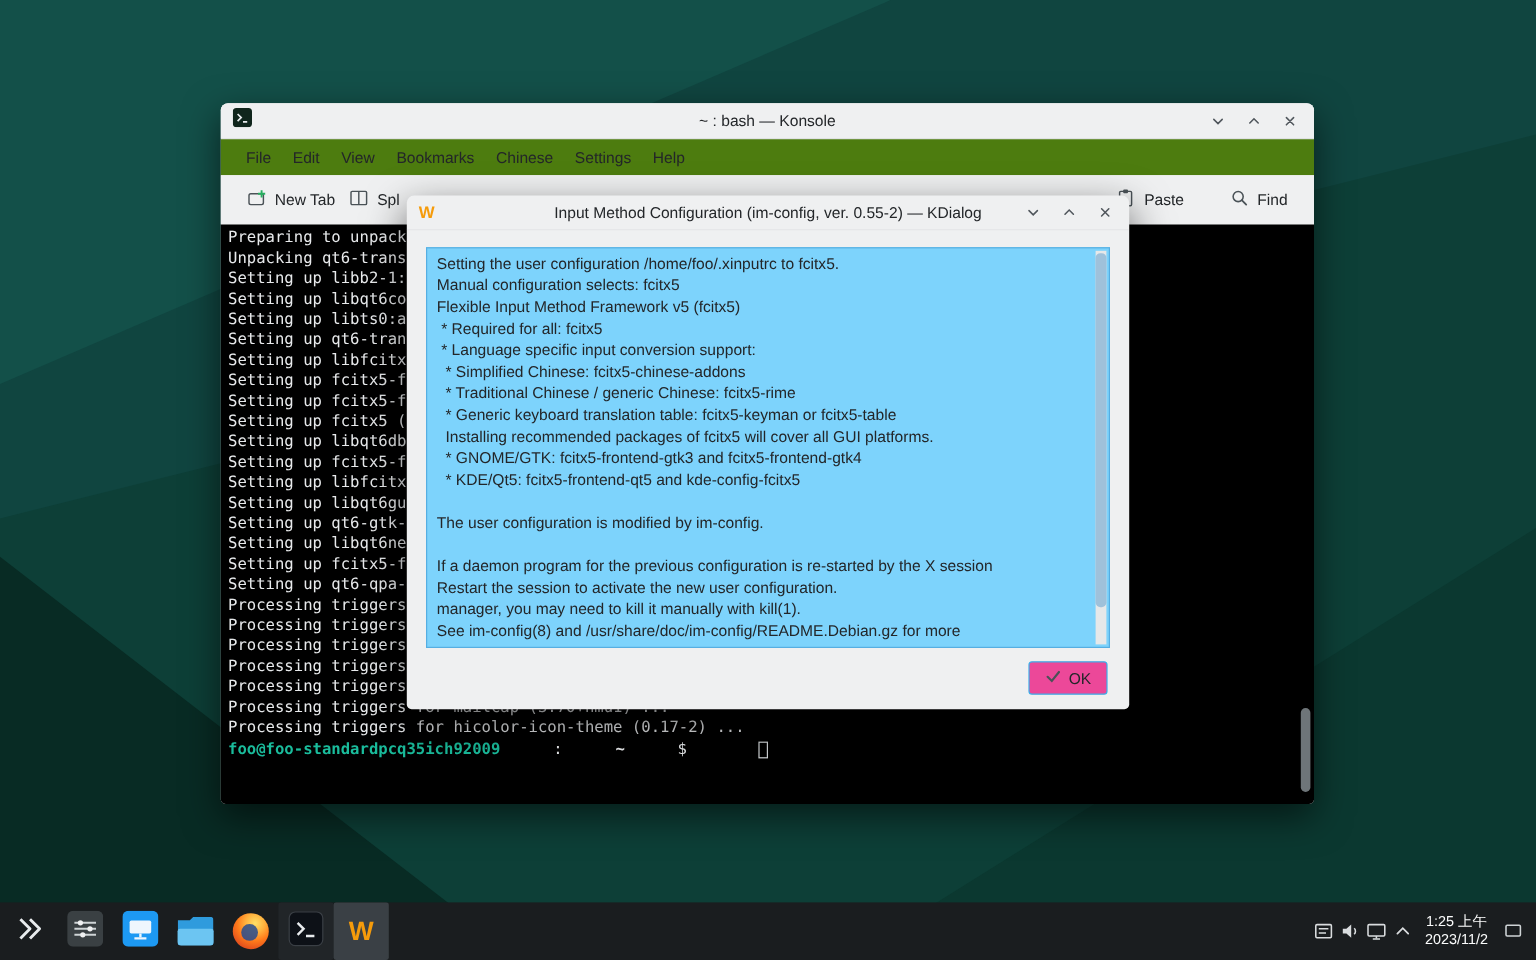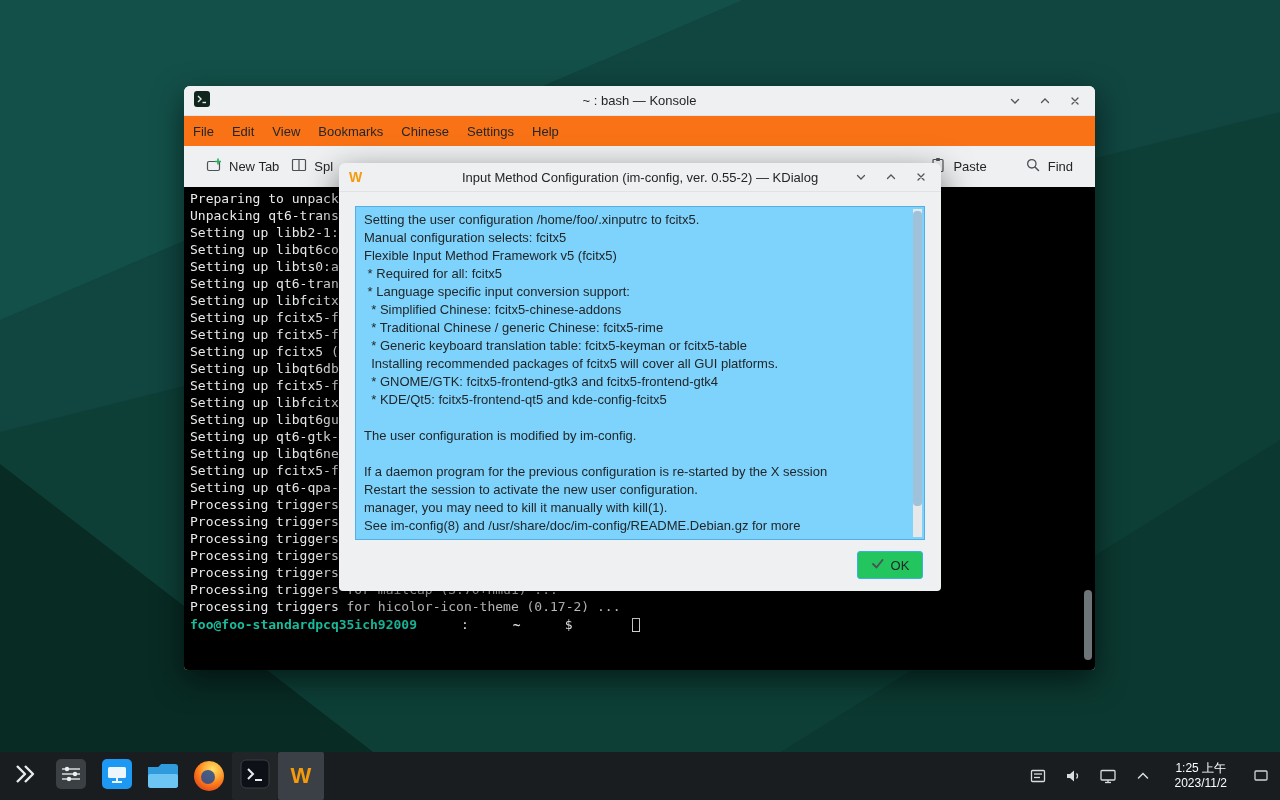--- a/index.html
+++ b/index.html
@@ -22,21 +22,21 @@
   .konsole { position:absolute; left:184px; top:86px; width:911px; height:584px;
              border-radius:6px 6px 4px 4px; box-shadow:0 10px 30px rgba(0,0,0,.55);
              background:#eff0f1; z-index:10; }
   .k-titlebar { position:relative; height:30px; background:#eff0f1;
                 border-bottom:1px solid #e0e2e3; border-radius:6px 6px 0 0;
                 display:flex; align-items:center; padding:0 10px; }
   .k-title { position:absolute; left:0; right:0; text-align:center; font-size:13px;
              color:#232629; pointer-events:none; }
   .win-controls { margin-left:auto; display:flex; gap:10px; z-index:2; }
   .win-btn { width:20px; height:20px; display:flex; align-items:center; justify-content:center; }
-  .k-menubar { height:30px; display:flex; align-items:center; padding:0 0; background:#f97316; }
+  .k-menubar { height:30px; display:flex; align-items:center; padding:0 12px; background:#4d7c0f; }
   .menu-item { font-size:13px; color:#232629; padding:4px 9px; border-radius:3px; }
   .k-toolbar { height:41px; display:flex; align-items:center; padding:0 16px;
                background:#eff0f1; }
   .tb-item { display:flex; align-items:center; gap:7px; font-size:13px; color:#232629;
              padding:5px 6px; border-radius:3px; white-space:nowrap; }
   .tb-right { margin-left:auto; display:flex; gap:26px; }
   .terminal { position:absolute; left:0; right:0; top:101px; bottom:0; background:#000;
               border-radius:0 0 4px 4px; padding:4px 14px 0 6px; overflow:hidden; }
   .term-line { height:17px; font-family:"DejaVu Sans Mono", monospace; font-size:13px;
                color:#e8eaec; white-space:pre; }
@@ -63,41 +63,41 @@
   .w-glyph { font-weight:bold; color:#f59b0b; font-size:14px; line-height:1; z-index:2; }
   .msg-area { position:absolute; left:16px; right:16px; top:43px; height:334px;
               background:#7dd3fc; border:1px solid #55aee2; }
   .msg-inner { height:100%; overflow:hidden; padding:5px 20px 0 8px; }
   .dlg-line { height:18px; font-size:13px; color:#232629; white-space:pre; }
   .msg-scroll { position:absolute; top:2px; bottom:2px; right:2px; width:9px; background:#e6e8e9; }
   .msg-scroll .handle { position:absolute; top:2px; left:0; width:9px; height:90%;
                         background:#9fc1da; border-radius:4px; }
   .ok-btn { position:absolute; right:18px; bottom:12px; height:28px; min-width:66px;
             display:flex; align-items:center; justify-content:center; gap:7px;
-            background:#22c55e; border:1px solid #3daee9; border-radius:3px;
+            background:#ec4899; border:1px solid #3daee9; border-radius:3px;
             font-size:13px; color:#232629; font-family:"Liberation Sans",sans-serif; }
 
   
   .taskbar { position:absolute; left:0; bottom:0; width:1280px; height:48px;
              background:#1a1d1f; z-index:30; display:flex; align-items:center;
              padding:0 6px 0 2px; }
   .task { width:46px; height:48px; display:flex; align-items:center; justify-content:center; }
   .task-frame { background:#212528; border-radius:2px; }
   .task-active { background:#3a4045; border-radius:2px; }
   .folder-icon { width:30px; height:24px; position:relative; }
   .folder-back { position:absolute; inset:0; background:#2f9bdd; border-radius:3px;
                  clip-path:polygon(0 12%, 34% 12%, 44% 0, 44% 0, 100% 0, 100% 100%, 0 100%); }
   .folder-front { position:absolute; left:0; right:0; bottom:0; height:58%;
                   background:#6cc5f2; border-radius:2px 2px 3px 3px; }
   .ff-icon { width:30px; height:30px; border-radius:50%;
              background:radial-gradient(circle at 62% 28%, #ffe066 0%, #ffb13d 28%, #ff7a1a 52%, #e5521d 76%, #c33c0f 100%); position:relative; }
   .ff-core { position:absolute; left:24%; top:30%; width:46%; height:46%; border-radius:50%;
              background:#274b8f; opacity:.85; }
   .wa-glyph { font-weight:bold; color:#f59b0b; font-size:22px; line-height:1; }
-  .tray { margin-left:auto; display:flex; align-items:center; gap:13px; }
+  .tray { margin-left:auto; display:flex; align-items:center; }
   .tray-btn { width:22px; height:30px; display:flex; align-items:center; justify-content:center; }
   .clock { text-align:center; color:#fbfcfc; font-size:12px; line-height:15px;
            margin:0 8px; white-space:nowrap; }
   .showdesk { width:26px; height:48px; display:flex; align-items:center; justify-content:center; }
 </style>
 </head>
 <body>
 
 <div class="stage">
 

